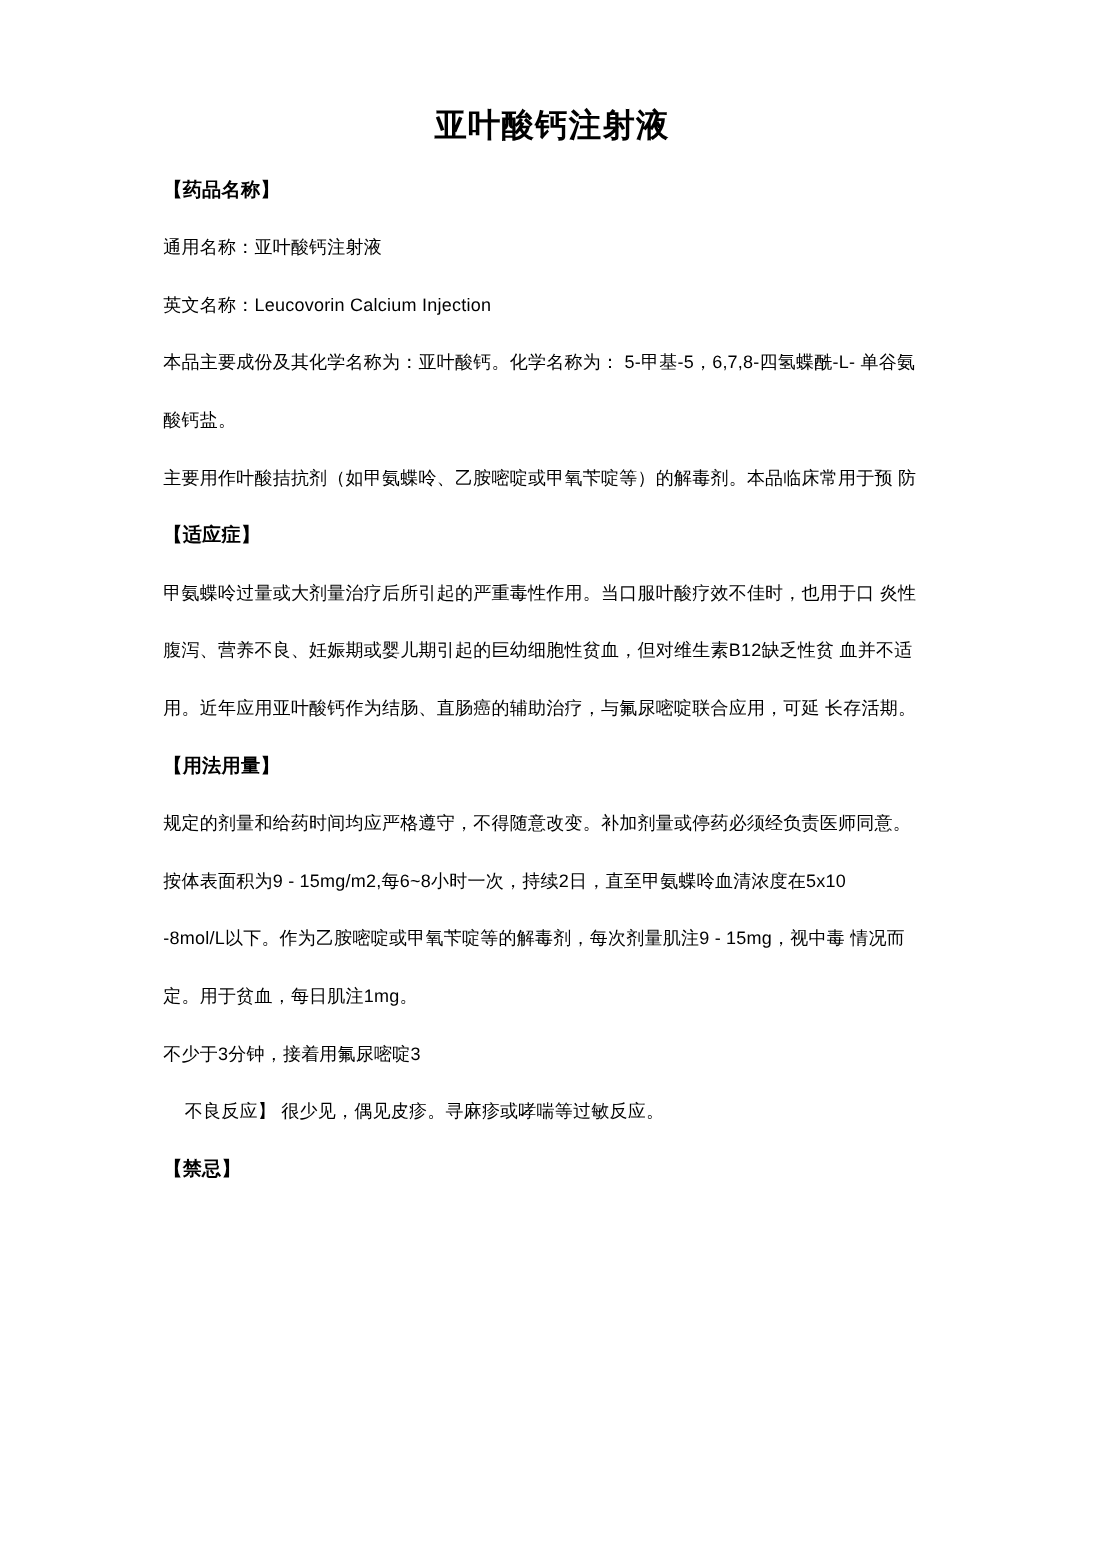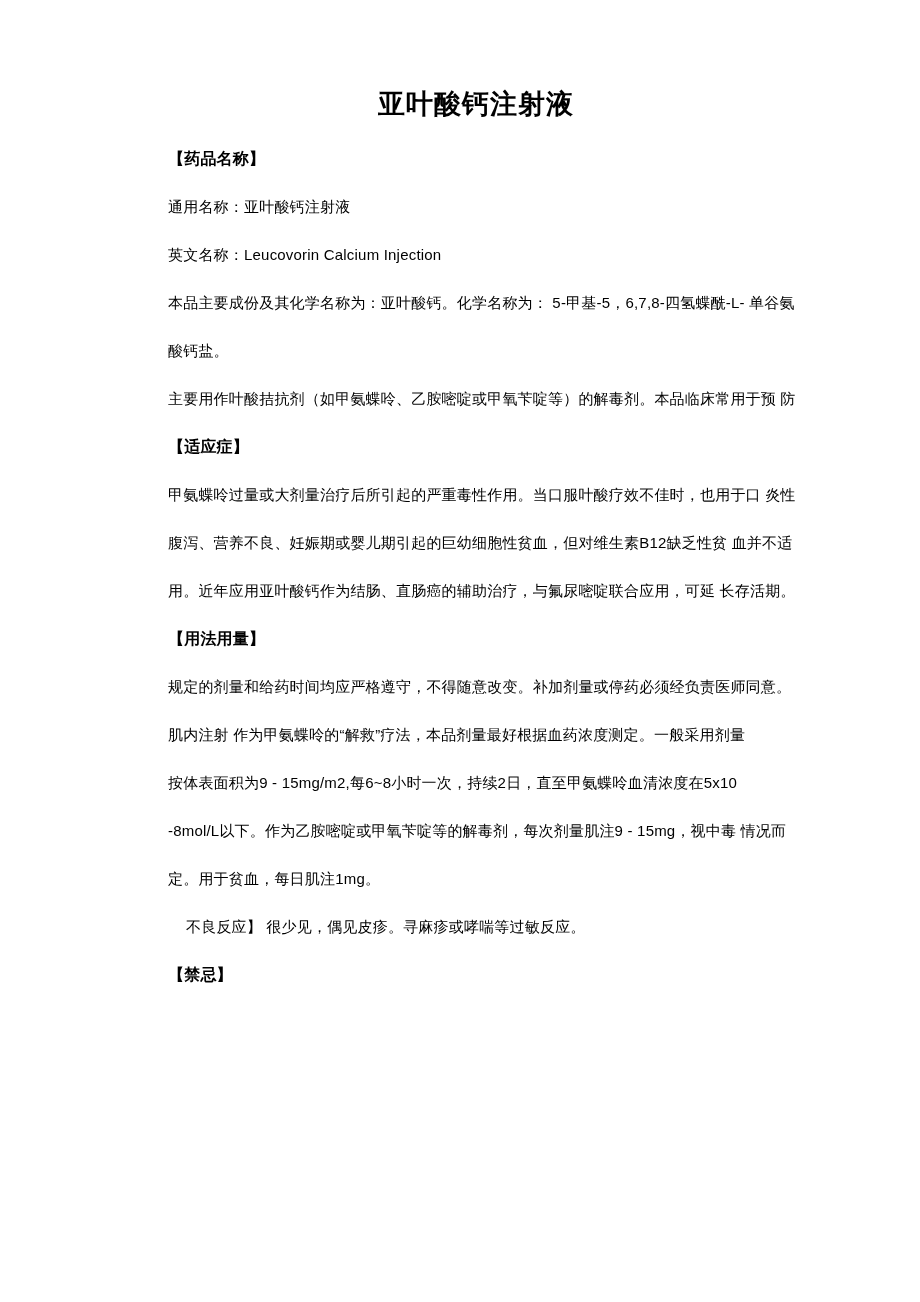--- a/index.html
+++ b/index.html
@@ -13,21 +13,20 @@
     height: 1302px;
     font-family: "Liberation Sans", "DejaVu Sans", sans-serif;
     color: #000000;
     overflow: hidden;
   }
   .page {
     width: 920px;
     height: 948px;
     background: #ffffff;
     position: relative;
-    padding-left: 32px;
   }
   .doc-title {
     padding-top: 88px;
     text-align: center;
     font-size: 27px;
     font-weight: bold;
     line-height: 32px;
     letter-spacing: 1px;
     white-space: nowrap;
   }
@@ -62,20 +61,20 @@
       <div class="line body">英文名称：Leucovorin Calcium Injection</div>
       <div class="line body">本品主要成份及其化学名称为：亚叶酸钙。化学名称为： 5-甲基-5，6,7,8-四氢蝶酰-L- 单谷氨</div>
       <div class="line body">酸钙盐。</div>
       <div class="line body">主要用作叶酸拮抗剂（如甲氨蝶呤、乙胺嘧啶或甲氧苄啶等）的解毒剂。本品临床常用于预 防</div>
       <div class="line heading">【适应症】</div>
       <div class="line body">甲氨蝶呤过量或大剂量治疗后所引起的严重毒性作用。当口服叶酸疗效不佳时，也用于口 炎性</div>
       <div class="line body">腹泻、营养不良、妊娠期或婴儿期引起的巨幼细胞性贫血，但对维生素B12缺乏性贫 血并不适</div>
       <div class="line body">用。近年应用亚叶酸钙作为结肠、直肠癌的辅助治疗，与氟尿嘧啶联合应用，可延 长存活期。</div>
       <div class="line heading">【用法用量】</div>
       <div class="line body">规定的剂量和给药时间均应严格遵守，不得随意改变。补加剂量或停药必须经负责医师同意。</div>
-      <div class="line body">肌内注射 作为甲氨蝶呤的“解救”疗法，本品剂量最好根据血药浓度测定。一般采用剂量</div>
       <div class="line body">按体表面积为9 - 15mg/m2,每6~8小时一次，持续2日，直至甲氨蝶呤血清浓度在5x10</div>
       <div class="line body">-8mol/L以下。作为乙胺嘧啶或甲氧苄啶等的解毒剂，每次剂量肌注9 - 15mg，视中毒 情况而</div>
       <div class="line body">定。用于贫血，每日肌注1mg。</div>
+      <div class="line body">不少于3分钟，接着用氟尿嘧啶3</div>
       <div class="line body indent">不良反应】 很少见，偶见皮疹。寻麻疹或哮喘等过敏反应。</div>
       <div class="line heading">【禁忌】</div>
     </div>
 </div>
 
 </body></html>

